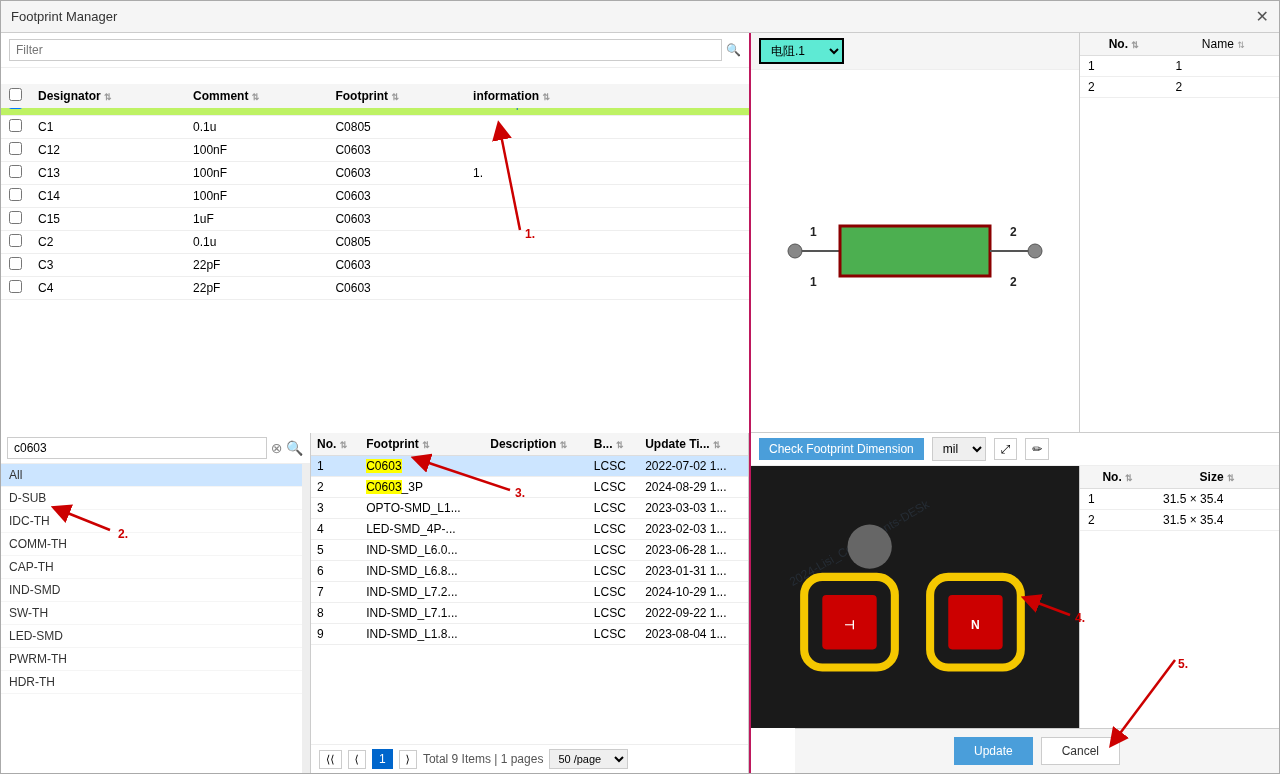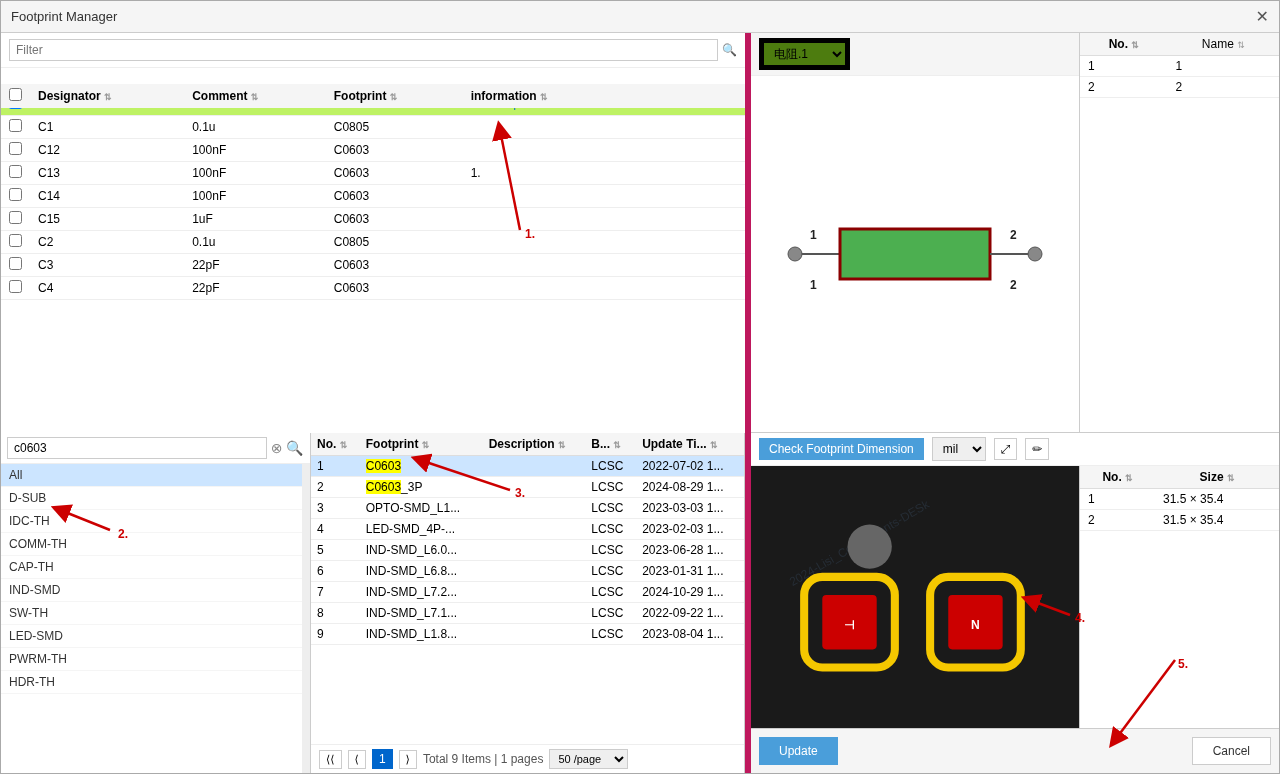--- a/index.html
+++ b/index.html
@@ -2,21 +2,21 @@
 <html><head>
   <meta charset="utf-8">
   <style>
     * { box-sizing: border-box; margin: 0; padding: 0; font-family: Arial, sans-serif; font-size: 12px; }
     body { background: #f0f0f0; width: 1280px; height: 774px; overflow: hidden; }
     .dialog { background: #fff; border: 1px solid #aaa; width: 1280px; height: 774px; display: flex; flex-direction: column; }
     .titlebar { background: #f5f5f5; border-bottom: 1px solid #ccc; padding: 6px 10px; display: flex; align-items: center; justify-content: space-between; }
     .titlebar-title { font-size: 13px; color: #333; }
     .close-btn { background: none; border: none; font-size: 16px; cursor: pointer; color: #555; }
     
-    .left-panel { width: 750px; display: flex; flex-direction: column; border-right: 6px solid #be185d; }
+    .left-panel { width: 750px; display: flex; flex-direction: column; border-right: 2px solid #be185d; }
     .filter-bar { padding: 6px 8px; border-bottom: 1px solid #eee; display: flex; align-items: center; }
     .filter-input { width: 100%; border: 1px solid #ccc; padding: 3px 6px; font-size: 12px; }
     .component-table { flex: 1; overflow-y: auto; }
     .component-table table { width: 100%; border-collapse: collapse; }
     .component-table th { background: #f5f5f5; border-bottom: 1px solid #ddd; padding: 4px 8px; text-align: left; font-weight: 600; cursor: pointer; position: sticky; top: 16px; }
     .component-table td { border-bottom: 1px solid #eee; padding: 3px 8px; }
     .component-table tr.selected { background: #bef264; }
     .sort-icon { font-size: 9px; color: #999; }
     .cb-col { width: 24px; }
     .info-col { color: #0066cc; font-size: 11px; }
@@ -37,30 +37,30 @@
     .fp-table { flex: 1; overflow-y: auto; }
     .fp-table table { width: 100%; border-collapse: collapse; }
     .fp-table th { background: #f5f5f5; border-bottom: 1px solid #ddd; padding: 4px 6px; text-align: left; font-weight: 600; position: sticky; top: 0; }
     .fp-table td { border-bottom: 1px solid #eee; padding: 3px 6px; }
     .fp-table tr.selected { background: #cce5ff; }
     .highlight { background: yellow; }
     .fp-pagination { padding: 4px 8px; border-top: 1px solid #eee; display: flex; align-items: center; gap: 6px; font-size: 11px; color: #555; }
     .page-btn { border: 1px solid #ccc; background: #fff; padding: 2px 6px; cursor: pointer; font-size: 11px; }
     .page-current { border: 1px solid #0066cc; background: #0066cc; color: #fff; padding: 2px 6px; }
     .page-select { border: 1px solid #ccc; padding: 2px 4px; font-size: 11px; }
-    .dropdown-select { border: 5px solid #000000; padding: 3px 20px 3px 6px; font-size: 12px; background: #4d7c0f; }
+    .dropdown-select { border: 2px solid #000000; padding: 3px 20px 3px 6px; font-size: 12px; background: #5eead4; }
     .fp-controls { padding: 4px 8px; border-bottom: 1px solid #eee; display: flex; align-items: center; gap: 8px; }
     .check-fp-btn { background: #4a9eda; color: #fff; border: none; padding: 4px 10px; cursor: pointer; font-size: 12px; }
     .unit-select { border: 1px solid #ccc; padding: 3px 6px; font-size: 12px; }
     .fp-icon-btn { border: 1px solid #ccc; background: #fff; padding: 3px 6px; cursor: pointer; }
     .size-table { background: #fff; }
     .size-table table { width: 100%; border-collapse: collapse; }
     .size-table th { background: #f5f5f5; border-bottom: 1px solid #ddd; padding: 4px 8px; font-weight: 600; }
     .size-table td { border-bottom: 1px solid #eee; padding: 3px 8px; }
-    .action-bar { padding: 8px; display: flex; justify-content: space-between; gap: 8px; background: #f5f5f5; border-top: 1px solid #ccc; }
+    .action-bar { padding: 8px; display: flex; justify-content: center; gap: 8px; background: #f5f5f5; border-top: 1px solid #ccc; margin-left: 44px; }
     .update-btn { background: #4a9eda; color: #fff; border: none; padding: 6px 20px; cursor: pointer; font-size: 12px; }
     .cancel-btn { background: #fff; color: #333; border: 1px solid #ccc; padding: 6px 20px; cursor: pointer; font-size: 12px; }
     
     ::-webkit-scrollbar { width: 6px; height: 6px; }
     ::-webkit-scrollbar-track { background: #f1f1f1; }
     ::-webkit-scrollbar-thumb { background: #ccc; }
     .bottom-split { display: flex; flex: 0 0 340px; overflow: hidden; }
   </style>
 </head>
 <body>

